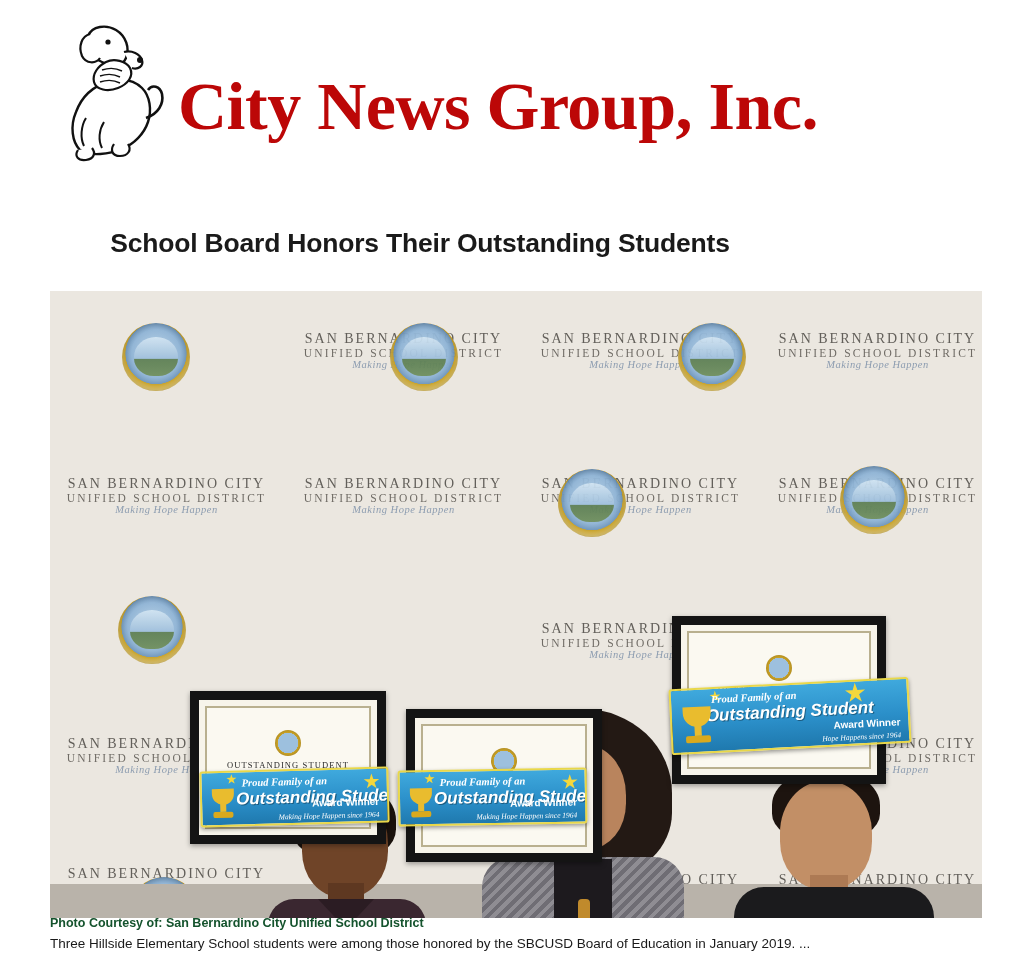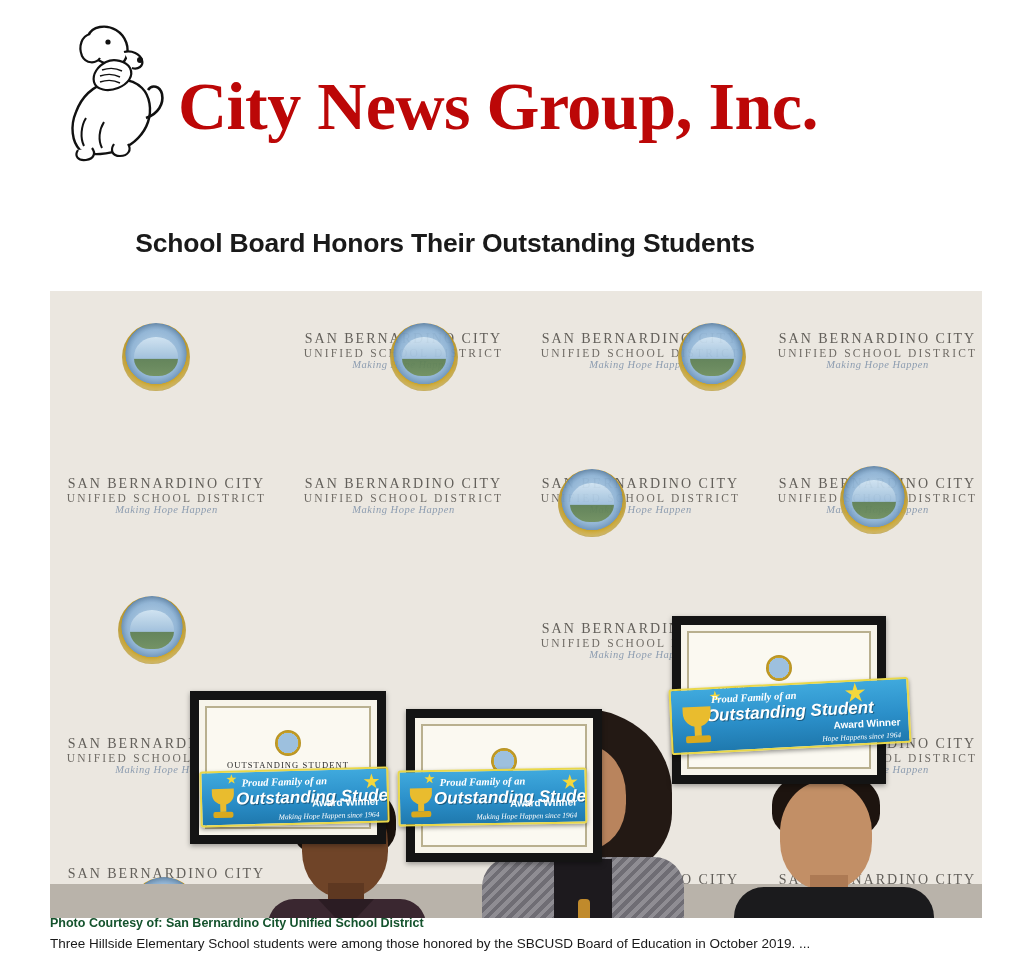--- a/index.html
+++ b/index.html
@@ -46,21 +46,20 @@
   .headline {
     position: absolute;
     top: 210px;
     left: 0;
     width: 840px;
     text-align: center;
     font-size: 26.5px;
     font-weight: 700;
     color: #1a1a1a;
     letter-spacing: -0.2px;
-    padding-left: 25px;
   }
 
   
   .photo-wrap {
     position: absolute;
     top: 291px;
     left: 50px;
     width: 932px;
     height: 627px;
     overflow: hidden;
@@ -514,13 +513,13 @@
     <div class="trophy" style="width:38px;height:44px;">
       <div class="cup" style="left:5px;top:3px;width:28px;height:20px;border-radius:0 0 14px 14px;"></div>
       <div class="stem" style="left:16px;top:22px;width:7px;height:10px;"></div>
       <div class="base" style="left:7px;top:32px;width:25px;height:7px;"></div>
     </div>
   </div>
 
 </div>
 
 <div class="caption-credit">Photo Courtesy of: San Bernardino City Unified School District</div>
-<div class="caption-text">Three Hillside Elementary School students were among those honored by the SBCUSD Board of Education in October 2019. ...</div>
+<div class="caption-text">Three Hillside Elementary School students were among those honored by the SBCUSD Board of Education in January 2019. ...</div>
 
 </body></html>

